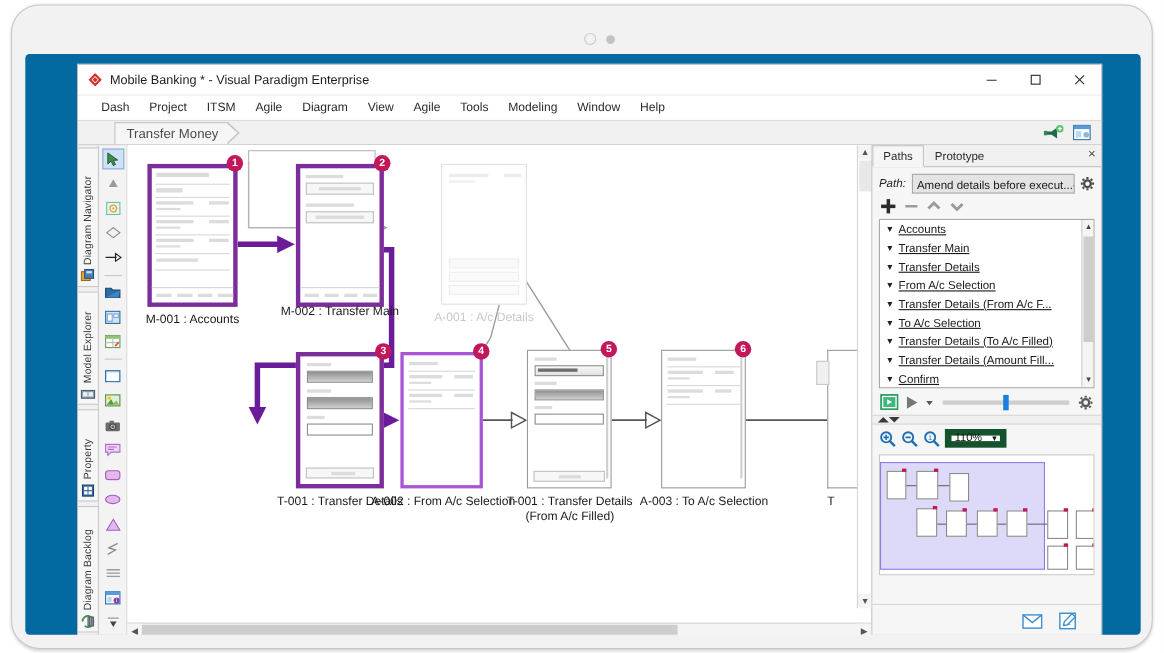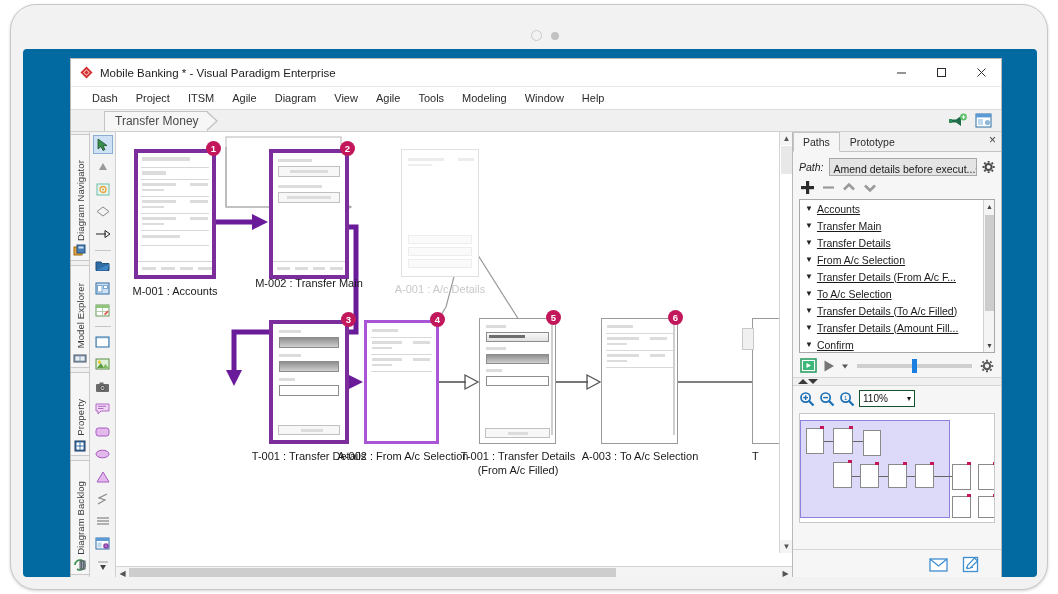--- a/index.html
+++ b/index.html
@@ -157,21 +157,21 @@
     background:#f4f4f4; border-left:1px solid #d0d0d0; }
   .plist-thumb { position:absolute; left:1px; top:15px; width:9px; height:96px; background:#cdcdcd; }
   .plist-ar { position:absolute; left:0; width:11px; height:13px; text-align:center;
     font-size:7px; color:#444; line-height:13px; }
   .playbar { display:flex; align-items:center; gap:5px; padding:5px 7px 4px 7px; }
   .slider { flex:1 1 auto; height:4px; background:#cfcfcf; position:relative; margin:0 3px; }
   .sl-knob { position:absolute; left:48%; top:-5px; width:5px; height:14px; background:#1a7fe0; }
   .splitter { height:9px; background:#f0f0f0; border-top:1px solid #d6d6d6;
     border-bottom:1px solid #d6d6d6; display:flex; align-items:center; padding-left:4px; gap:1px; }
   .zoombar { display:flex; align-items:center; gap:4px; padding:4px 6px; }
-  .zsel { width:56px; height:17px; border:1px solid #14532d; background:#fff;
+  .zsel { width:56px; height:17px; border:6px solid #14532d; background:#fff;
     font-size:10px; display:flex; align-items:center; padding:0 3px; color:#111; }
   .zsel .cv { margin-left:auto; font-size:8px; }
   .overview { margin:2px 6px 0 6px; height:110px; background:#fff;
     border:1px solid #c9c9c9; position:relative; overflow:hidden; }
   .ovsel { position:absolute; left:0; top:6px; width:150px; height:98px;
     background:rgba(150,140,235,.32); border:1px solid #8b7fe0; }
   .ovshape { position:absolute; border:1px solid #8a8a8a; background:#fff; }
   .ovtag { position:absolute; width:4px; height:3px; background:#c2185b; }
   .ovline { position:absolute; background:#666; height:1px; }
   .dockfoot { margin-top:auto; height:30px; border-top:1px solid #d6d6d6;

